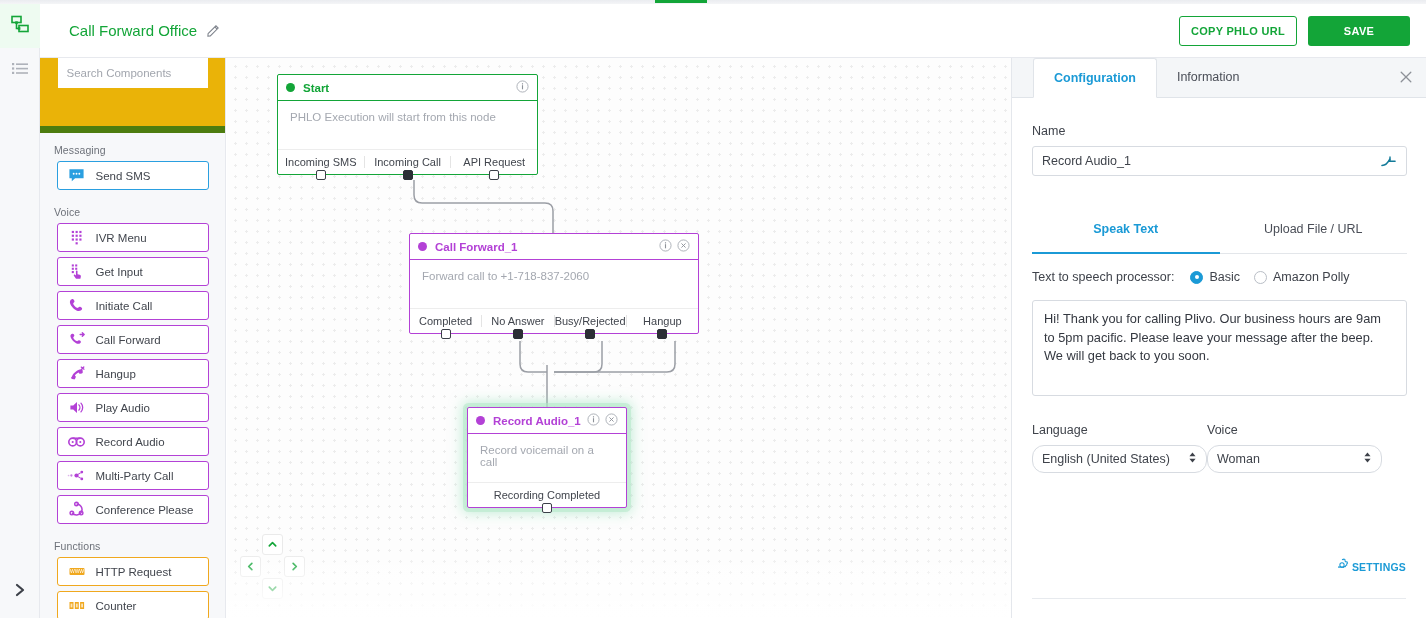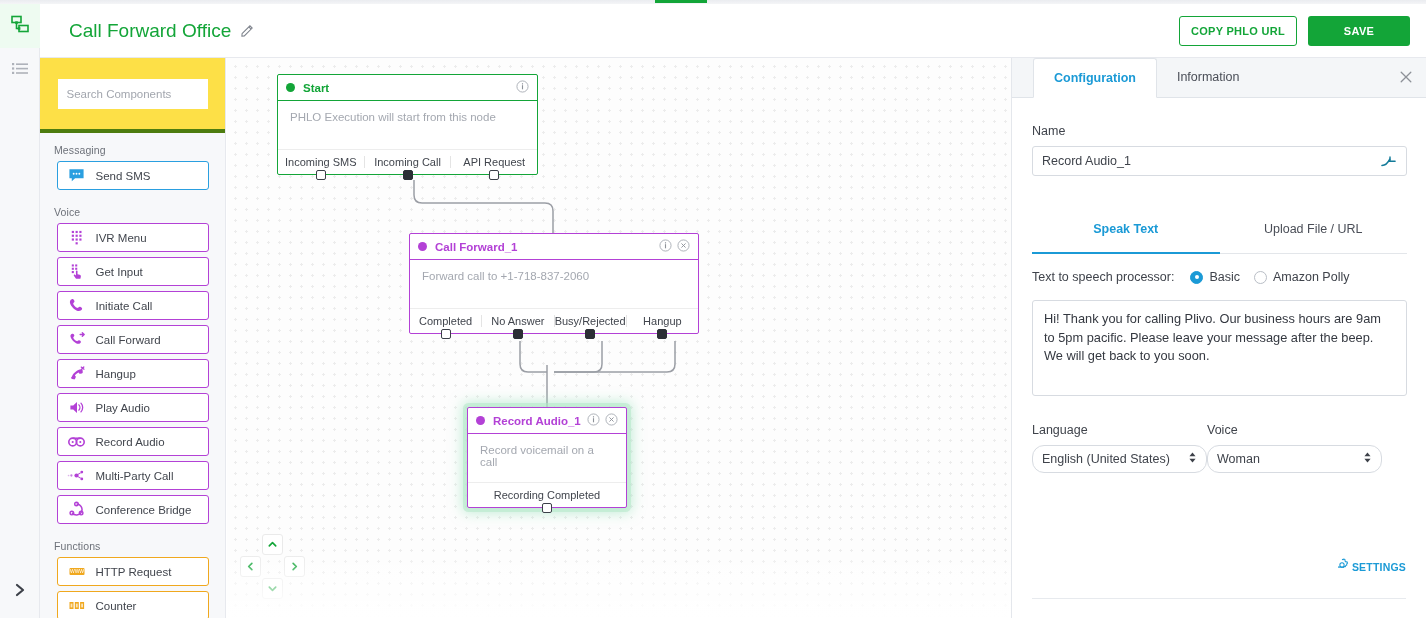--- a/index.html
+++ b/index.html
@@ -37,22 +37,22 @@
     display: flex; align-items: center; justify-content: center; cursor: pointer;
   }
 
   
   .sidebar {
     position: absolute; left: 40px; top: 58px; width: 186px; height: 560px;
     background: #f7f8fa; border-right: 1px solid #e7e9ee;
     overflow: hidden;
   }
   .search-wrap {
-    height: 75px; display: flex; align-items: center; justify-content: center;
-    border-bottom: 4px solid #4d7c0f; background: #fde047;
+    height: 75px; display: flex; align-items: flex-start; justify-content: center;
+    border-bottom: 7px solid #4d7c0f; background: #eab308;
   }
   .search-input {
     width: 150px; height: 30px; border: none; background: #ffffff;
     font-size: 11.5px; color: #9a9ea7; padding: 0 9px;
     font-family: "Liberation Sans", sans-serif;
   }
   .search-input::placeholder { color: #a2a6ae; }
   .group-label {
     font-size: 10.5px; color: #6d7179; padding: 11px 0 5px 14px; letter-spacing: .1px;
   }
@@ -231,21 +231,21 @@
   .btn-validate { width: 101px; background: #0c9ed8; color: #fff; border: 1px solid #0c9ed8; }
   .btn-cancel { width: 90px; background: #fff; color: #0c9ed8; border: 1px solid #0c9ed8; }
 
   
   .header {
     position: absolute; left: 40px; top: 4px; width: 1386px; height: 54px;
     background: #ffffff; border-bottom: 1px solid #e7e9ee;
     display: flex; align-items: center;
   }
   .flow-title {
-    font-size: 19px; color: #13a538; margin-left: 29px; font-weight: 400;
+    font-size: 15px; color: #13a538; margin-left: 29px; font-weight: 400;
   }
   .edit-pencil { margin-left: 9px; cursor: pointer; display: flex; }
   .header-actions {
     position: absolute; right: 16px; display: flex; gap: 11px; align-items: center;
   }
   .btn-copy {
     width: 118px; height: 30px; border: 1px solid #13a538; color: #13a538;
     background: #fff; border-radius: 3px; font-size: 11px; font-weight: 700;
     letter-spacing: .3px; display: flex; align-items: center; justify-content: center;
     cursor: pointer;
@@ -437,21 +437,21 @@
 
     <div class="comp">
       <span class="comp-ico">
         <svg width="17" height="17" viewBox="0 0 18 18">
           <path d="M9 3.2 a5.8 5.8 0 1 1-4.7 9.2" fill="none" stroke="#b341d6" stroke-width="1.6"></path>
           <circle cx="9" cy="3.2" r="1.9" fill="none" stroke="#b341d6" stroke-width="1.5"></circle>
           <circle cx="4.1" cy="12.8" r="1.9" fill="none" stroke="#b341d6" stroke-width="1.5"></circle>
           <circle cx="13.9" cy="12.8" r="1.9" fill="none" stroke="#b341d6" stroke-width="1.5"></circle>
         </svg>
       </span>
-      <span class="comp-label">Conference Bridge</span>
+      <span class="comp-label">Conference Please</span>
     </div>
 
     <div class="group-label">Functions</div>
 
     <div class="comp amber">
       <span class="comp-ico">
         <svg width="18" height="13" viewBox="0 0 18 13">
           <rect x="1.5" y="3" width="15" height="7" rx="1" fill="#f0a81e"></rect>
           <text x="9" y="8.4" font-size="5" fill="#fff" text-anchor="middle" font-family="Liberation Sans, sans-serif">WWW</text>
         </svg>

